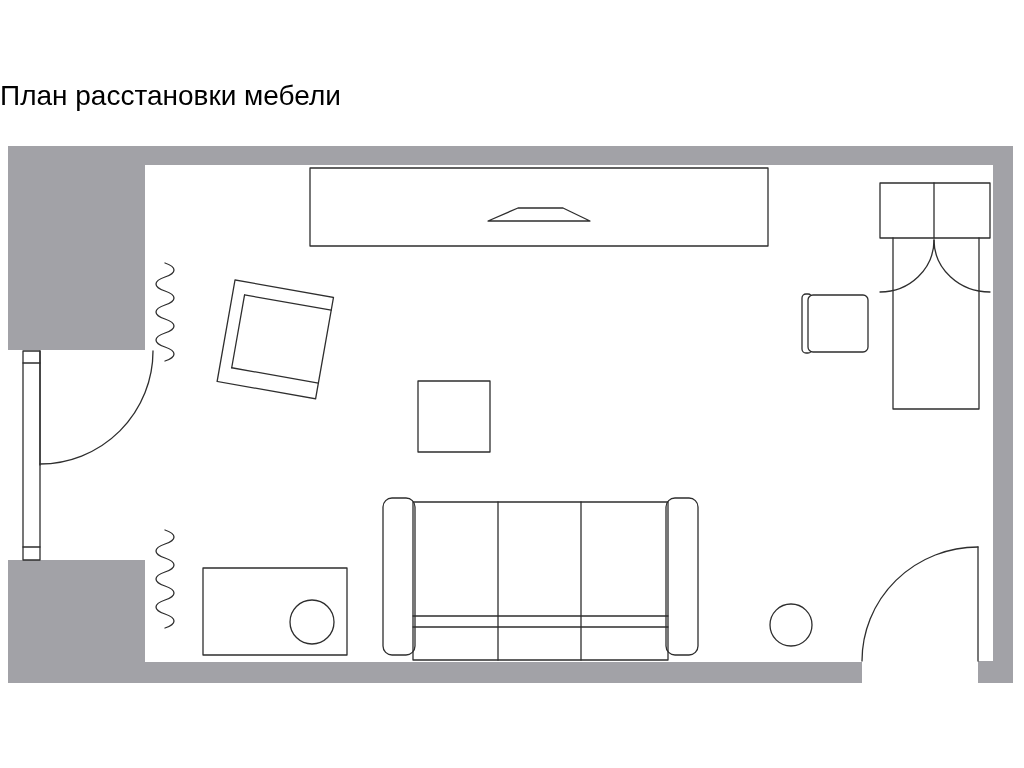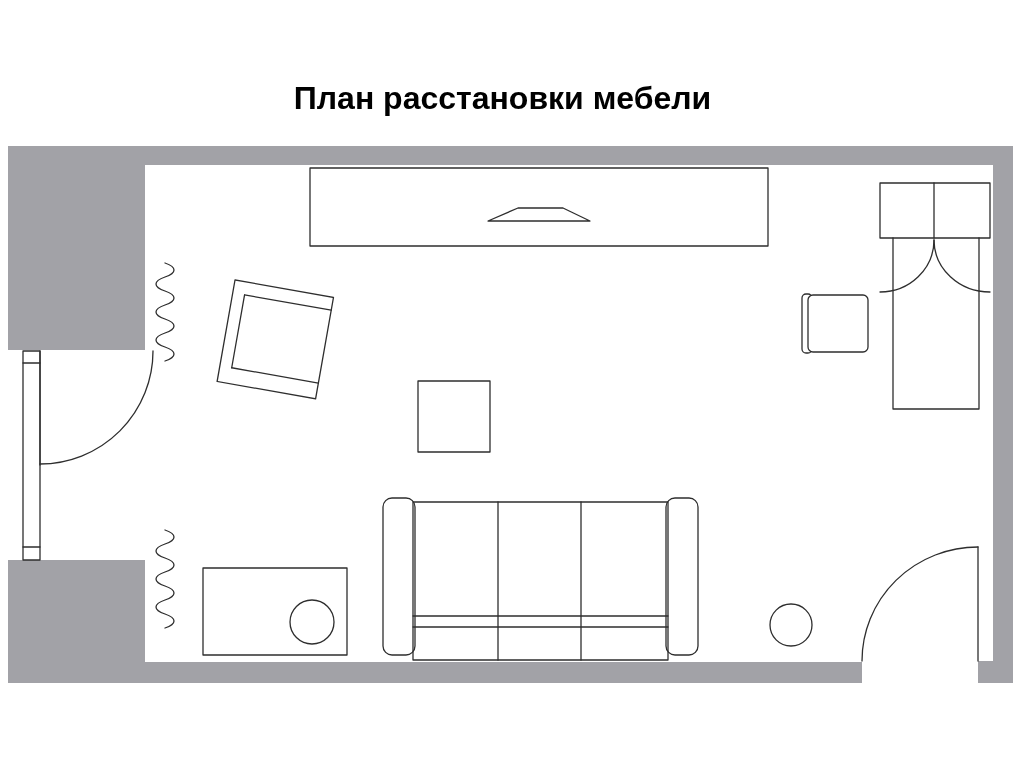--- a/index.html
+++ b/index.html
@@ -14,23 +14,23 @@
     background: var(--color-background, #fff);
     overflow: hidden;
     font-family: "Liberation Sans", sans-serif;
   }
   .title {
     position: absolute;
     top: 80px;
     left: 0;
     right: 19px;
     margin: 0;
-    text-align: center;
-    font-size: 32px;
-    font-weight: 700;
+    text-align: left;
+    font-size: 28px;
+    font-weight: 400;
     color: #000;
     letter-spacing: 0;
     z-index: 2;
   }
   svg.plan {
     position: absolute;
     top: 0;
     left: 0;
   }
   .wall { fill: var(--color-wall, #a2a2a7); stroke: none; }

